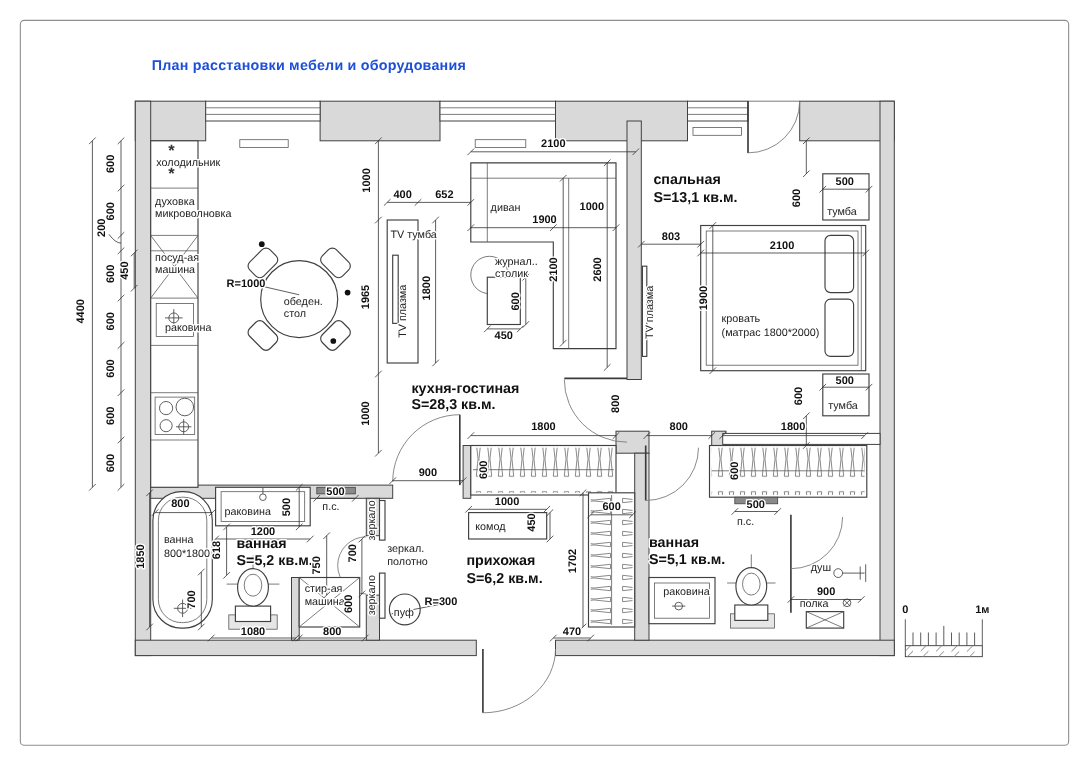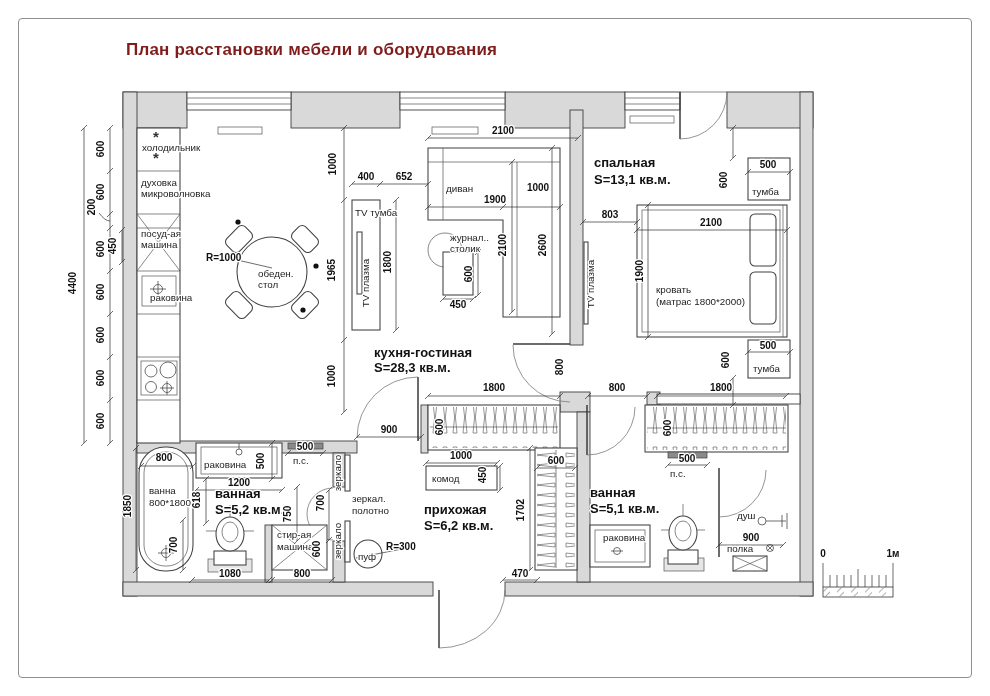--- a/index.html
+++ b/index.html
@@ -1,21 +1,21 @@
 <!DOCTYPE html>
 <html><head>
 <meta charset="utf-8">
 <style>
   html,body{margin:0;padding:0;background:#fff;}
   body{width:990px;height:696px;position:relative;overflow:hidden;
        font-family:"Liberation Sans",sans-serif;}
   .page-frame{position:absolute;left:18px;top:18px;width:952px;height:658px;
               border:1px solid #8f8f8f;border-radius:4px;pointer-events:none;}
-  h1.title{position:absolute;left:122px;top:36px;margin:4px;font-size:17px;
-           font-weight:bold;color:#7f1d1d;letter-spacing:.2px;}
+  h1.title{position:absolute;left:122px;top:36px;margin:16px;font-size:13px;
+           font-weight:bold;color:#1d4ed8;letter-spacing:.2px;}
   svg{position:absolute;left:0;top:0;}
   
   .wall{fill:var(--wall,#d9d9d9);stroke:#3f3f3f;stroke-width:.9;}
   .wall-thin{fill:#fff;stroke:#3f3f3f;stroke-width:.9;}
   .win{fill:#fff;stroke:#3f3f3f;stroke-width:.9;}
   .winline{stroke:#555;stroke-width:.7;fill:none;}
   .furn{fill:#fff;stroke:#404040;stroke-width:1.05;}
   .furn-thin{fill:none;stroke:#555;stroke-width:.7;}
   .dark{fill:#8a8a8a;stroke:#3f3f3f;stroke-width:.7;}
   .plinth{fill:#e6e6e6;stroke:#555;stroke-width:.7;}

